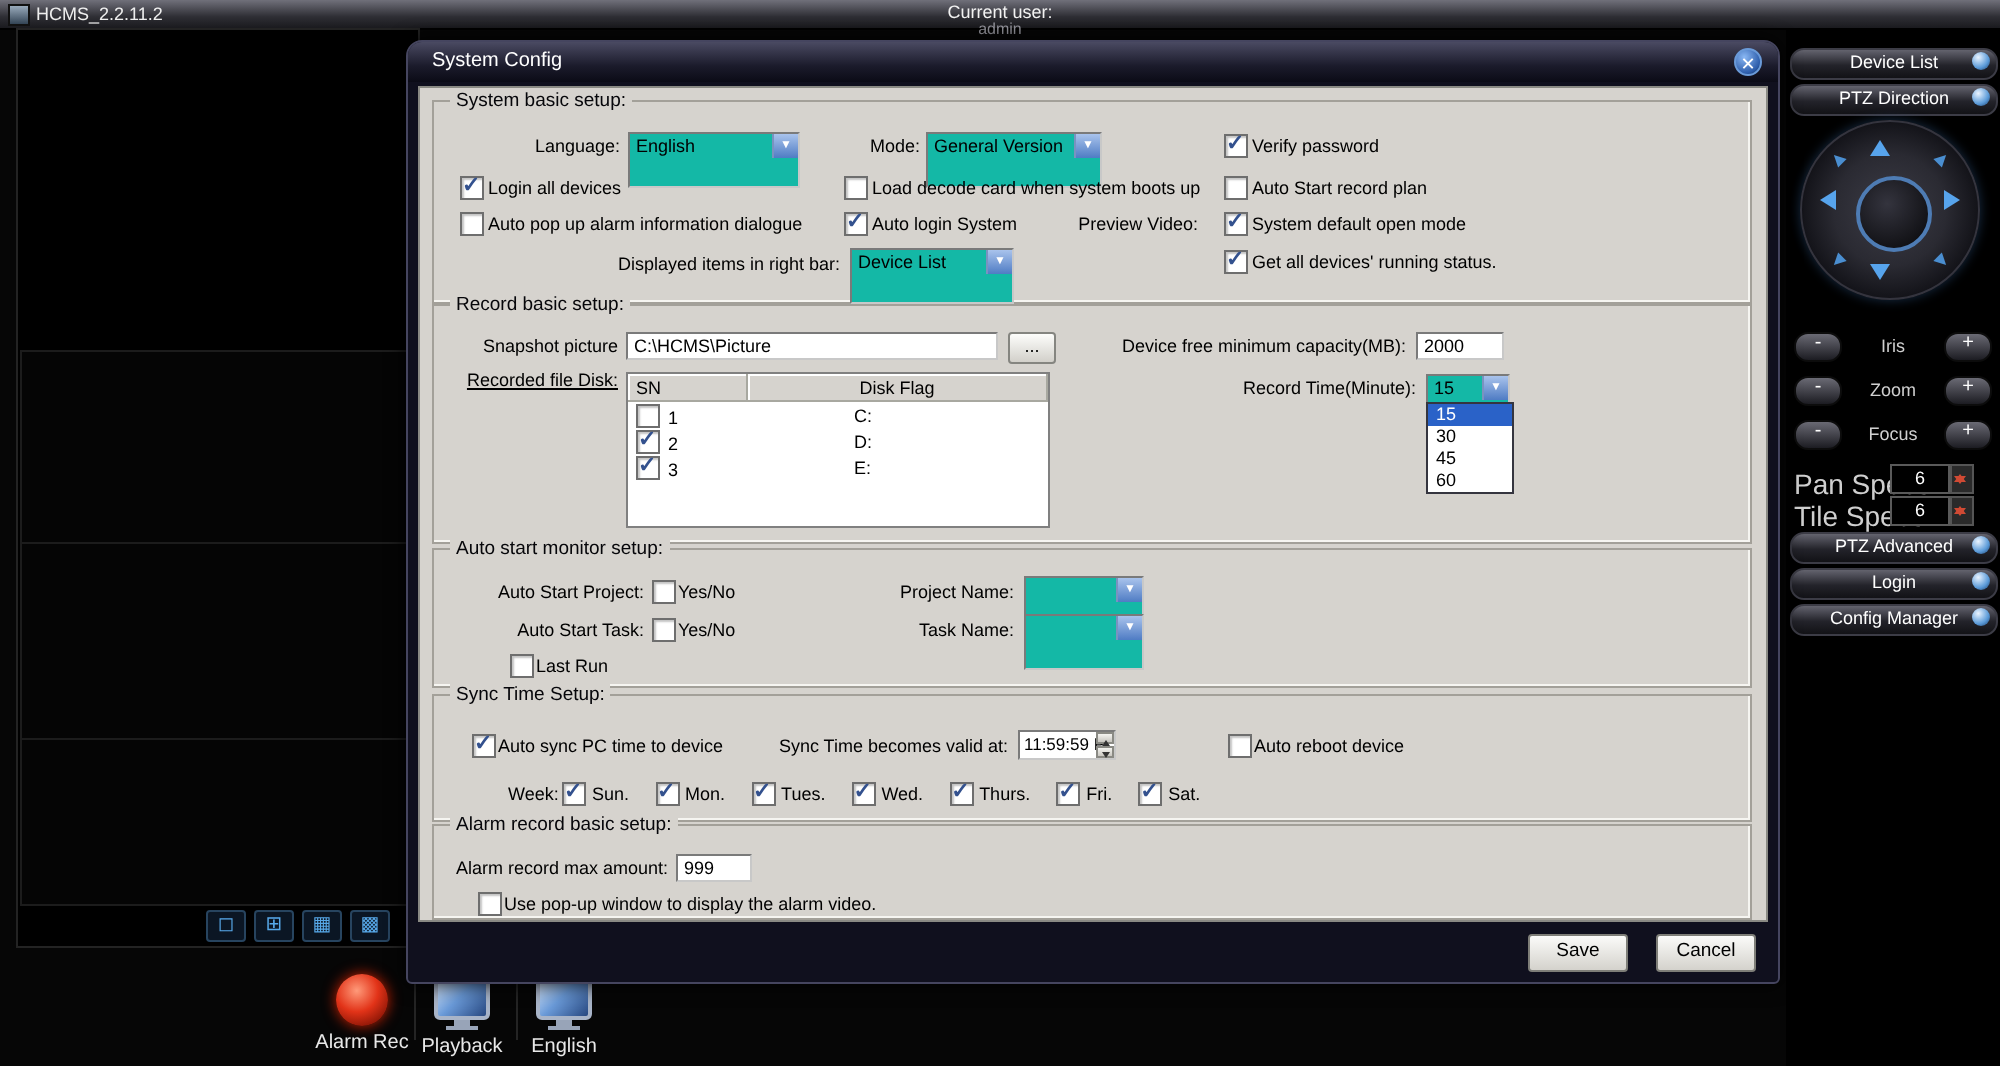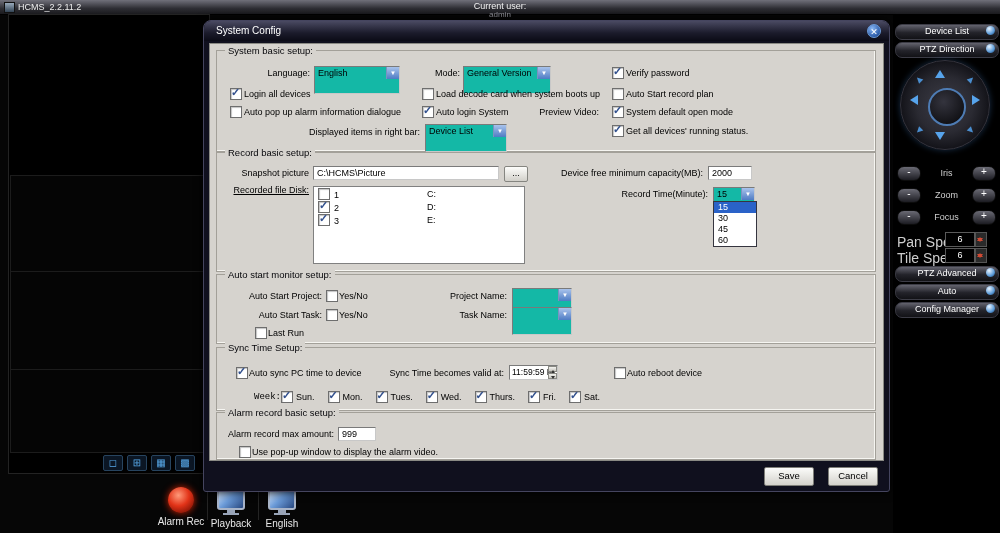--- a/index.html
+++ b/index.html
@@ -199,21 +199,21 @@
       <div class="sp-up"></div>
       <div class="sp-dn"></div>
     </div>
   </div>
 
   <div class="side-btn" style="top:252px;">
     <span>PTZ Advanced</span>
     <span class="orb"></span>
   </div>
   <div class="side-btn" style="top:270px;">
-    <span>Auto</span>
+    <span>Login</span>
     <span class="orb"></span>
   </div>
   <div class="side-btn" style="top:288px;">
     <span>Config Manager</span>
     <span class="orb"></span>
   </div>
 </div>
 
 <div class="dialog">
   <div class="dlg-titlebar">
@@ -277,20 +277,24 @@
       <div class="lbl r" style="left:10px;top:15px;width:82px;">Snapshot picture</div>
       <input class="tbox" style="left: 96px; top: 13px; width: 186px;" readonly="" value="C:\HCMS\Picture">
       <div class="browse-btn" style="left:287px;top:13px;">...</div>
 
       <div class="lbl r" style="left:300px;top:15px;width:186px;">Device free minimum capacity(MB):</div>
       <input class="tbox" style="left: 491px; top: 13px; width: 44px;" readonly="" value="2000">
 
       <div class="lbl r" style="left:2px;top:32px;width:90px;text-decoration:underline;">Recorded file Disk:</div>
 
       <div class="disk-table" style="left:96px;top:33px;width:210px;height:76px;">
+        <div class="dt-head">
+          <div class="dt-c1">SN</div>
+          <div class="dt-c2">Disk Flag</div>
+        </div>
         <div class="dt-row">
           <div class="dt-c1"><span class="cbs"></span><span>1</span></div>
           <div class="dt-c2 flagcell">C:</div>
         </div>
         <div class="dt-row">
           <div class="dt-c1"><span class="cbs checked"></span><span>2</span></div>
           <div class="dt-c2 flagcell">D:</div>
         </div>
         <div class="dt-row">
           <div class="dt-c1"><span class="cbs checked"></span><span>3</span></div>
@@ -347,21 +351,21 @@
         <span class="ttxt">11:59:59 P</span>
         <span class="tspin">
           <span class="tsu"></span>
           <span class="tsd"></span>
         </span>
       </div>
 
       <span class="cb" style="left:397px;top:19px;"></span>
       <div class="lbl" style="left:410px;top:20px;">Auto reboot device</div>
 
-      <div class="lbl" style="left:37px;top:44px;font-family:Liberation Mono, monospace;">Week:</div>
+      <div class="lbl" style="left:37px;top:44px;">Week:</div>
       <div class="week-row" style="left:64px;top:43px;">
         <span class="day">
             <span class="cbs checked"></span>
             <span>Sun.</span>
           </span>
         <span class="day">
             <span class="cbs checked"></span>
             <span>Mon.</span>
           </span>
         <span class="day">

